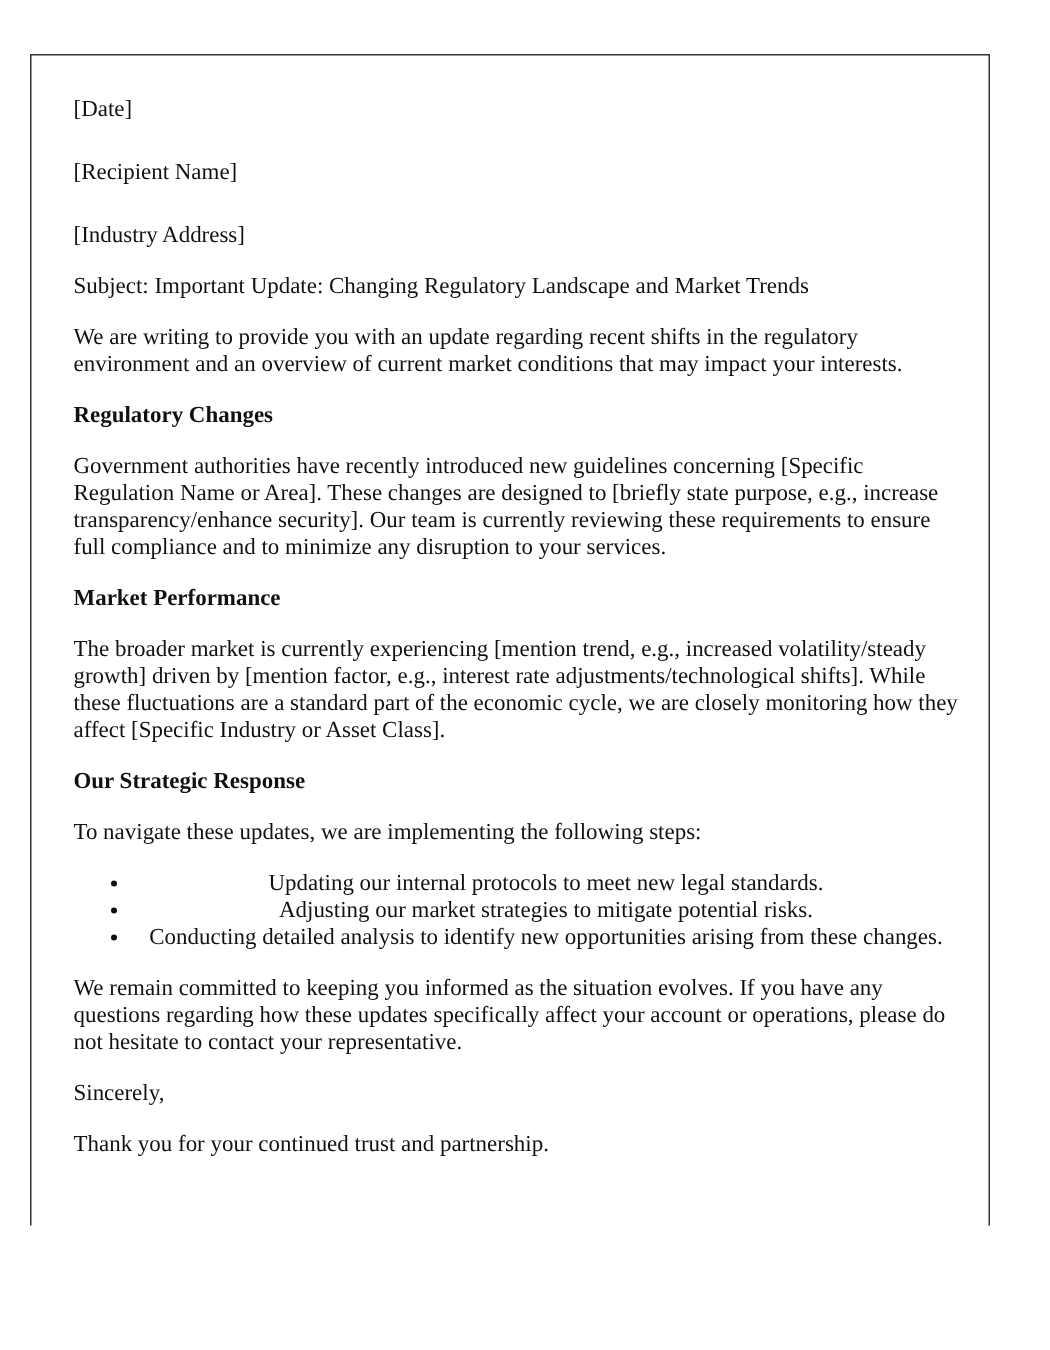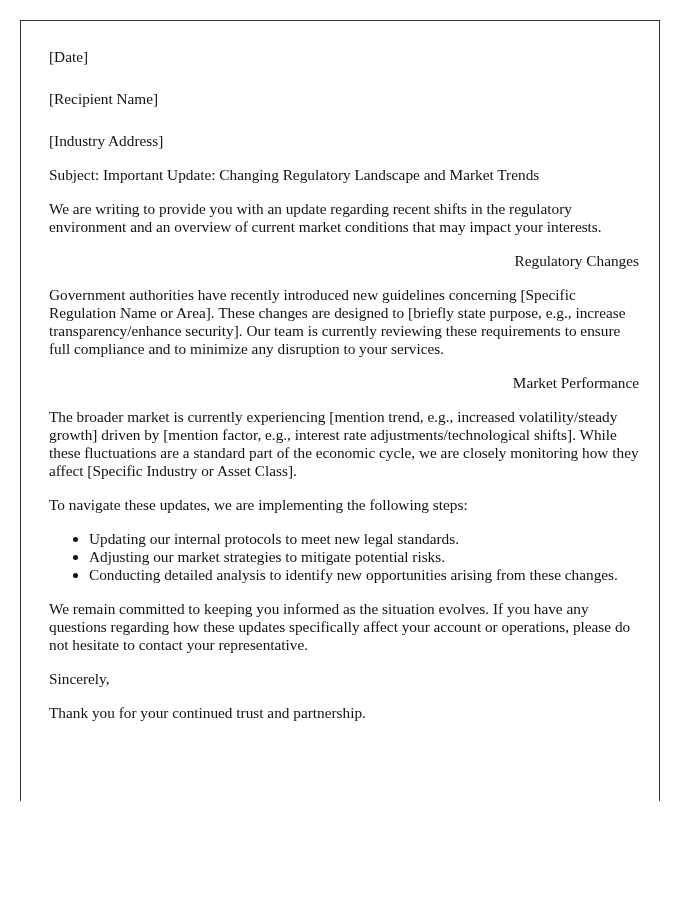--- a/index.html
+++ b/index.html
@@ -11,21 +11,21 @@
       width: 700px;
       height: 900px;
       position: relative;
       overflow: hidden;
       font-family: "Liberation Serif", "DejaVu Serif", serif;
       color: #111111;
     }
     .page-frame {
       position: absolute;
       left: 20px;
-      top: 20px;
+      top: 36px;
       width: 640px;
       height: 781px;
       border: 1px solid #333333;
       border-bottom: none;
       overflow: hidden;
       box-sizing: border-box;
     }
     .letter {
       position: absolute;
       left: 28px;
@@ -33,31 +33,31 @@
       width: 590px;
       font-size: 15.3px;
       line-height: 18px;
     }
     .letter p {
       margin: 0 0 16px 0;
     }
     .letter h3 {
       margin: 0 0 16px 0;
       font-size: 15.3px;
-      font-weight: normal;
+      font-weight: bold;
       line-height: 18px;
-      text-align: right;
     }
     .letter ul {
       margin: 0 0 16px 0;
       padding-left: 40px;
     }
     .letter li {
       margin: 0;
       line-height: 18px;
+      text-align: center;
     }
     .address-line {
       display: block;
       margin-top: 24px;
     }
   </style>
 </head>
 <body>
 
 <div class="page-frame">
@@ -74,20 +74,21 @@
 
 
     <p>We are writing to provide you with an update regarding recent shifts in the regulatory environment and an overview of current market conditions that may impact your interests.</p>
 
     <h3>Regulatory Changes</h3>
     <p>Government authorities have recently introduced new guidelines concerning [Specific Regulation Name or Area]. These changes are designed to [briefly state purpose, e.g., increase transparency/enhance security]. Our team is currently reviewing these requirements to ensure full compliance and to minimize any disruption to your services.</p>
 
     <h3>Market Performance</h3>
     <p>The broader market is currently experiencing [mention trend, e.g., increased volatility/steady growth] driven by [mention factor, e.g., interest rate adjustments/technological shifts]. While these fluctuations are a standard part of the economic cycle, we are closely monitoring how they affect [Specific Industry or Asset Class].</p>
 
+    <h3>Our Strategic Response</h3>
     <p>To navigate these updates, we are implementing the following steps:</p>
 
     <ul>
       <li>Updating our internal protocols to meet new legal standards.</li>
       <li>Adjusting our market strategies to mitigate potential risks.</li>
       <li>Conducting detailed analysis to identify new opportunities arising from these changes.</li>
     </ul>
 
     <p>We remain committed to keeping you informed as the situation evolves. If you have any questions regarding how these updates specifically affect your account or operations, please do not hesitate to contact your representative.</p>
 

